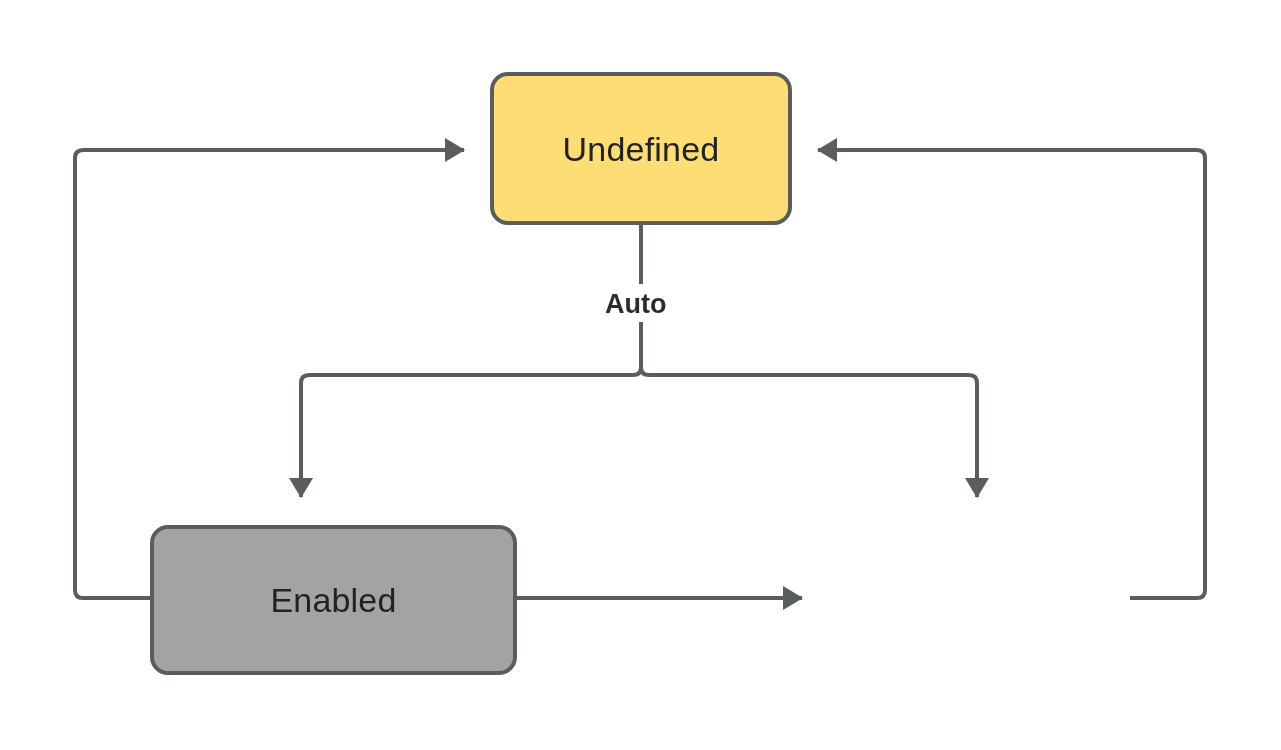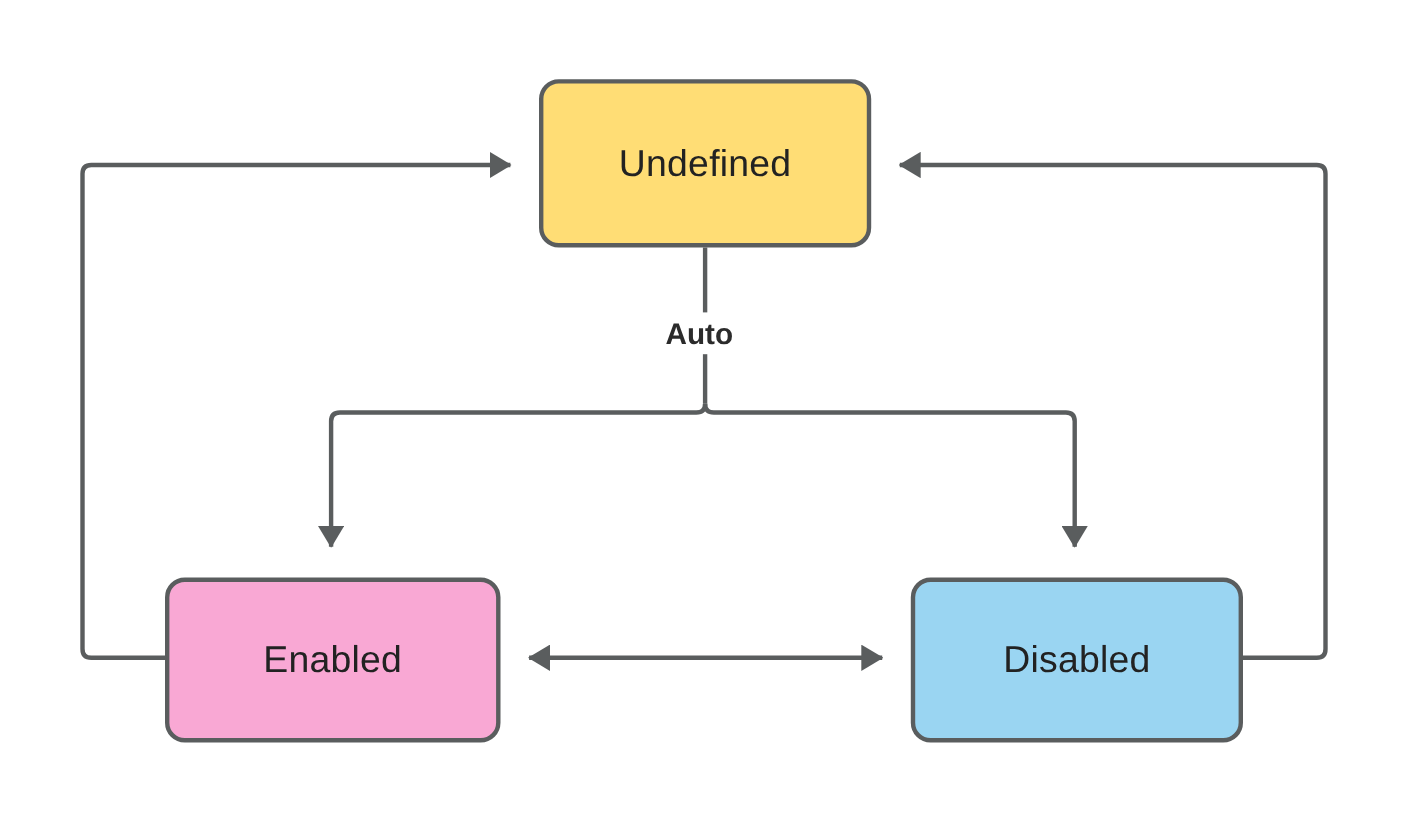--- a/index.html
+++ b/index.html
@@ -43,23 +43,23 @@
   #node-undefined {
     left: 490px;
     top: 72px;
     width: 302px;
     height: 153px;
     background: #ffdd75;
   }
   #node-enabled {
     left: 150px;
     top: 525px;
-    width: 305px;
+    width: 367px;
     height: 150px;
-    background: #f9a8d4;
+    background: #a3a3a3;
   }
   #node-disabled {
     left: 828px;
     top: 525px;
     width: 302px;
     height: 150px;
     background: #9ad5f2;
   }
   .edge-label {
     position: absolute;
@@ -118,19 +118,16 @@
   </svg>
 
   <div class="node" id="node-undefined">
     <span>Undefined</span>
   </div>
 
   <div class="node" id="node-enabled">
     <span>Enabled</span>
   </div>
 
-  <div class="node" id="node-disabled">
-    <span>Disabled</span>
-  </div>
 
   <div class="edge-label" id="label-auto">Auto</div>
 
 </div>
 
 </body></html>

